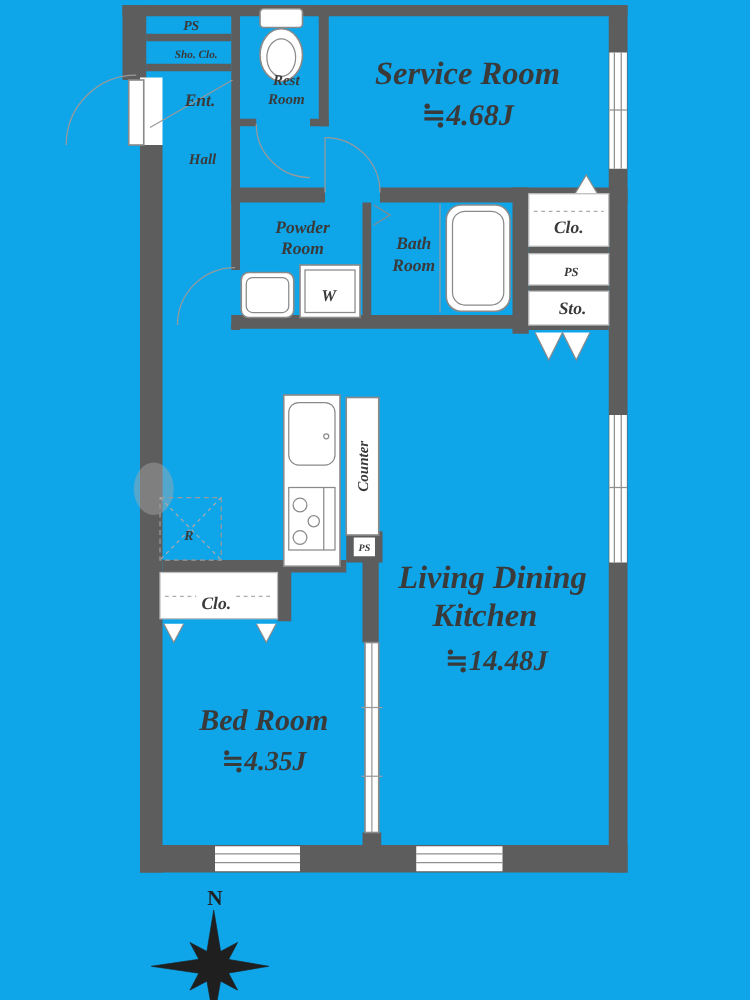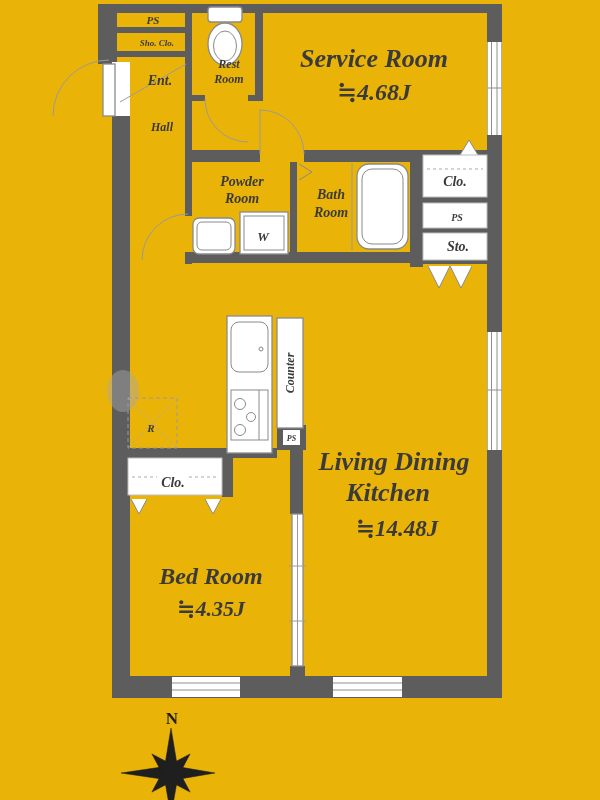--- a/index.html
+++ b/index.html
@@ -1,16 +1,16 @@
 <!DOCTYPE html>
 <html><head>
 <meta charset="utf-8">
 <style>
   html,body{margin:0;padding:0;background:#ffffff;}
-  .stage{width:600px;height:800px;position:relative;background:#eab308;overflow:hidden;}
+  .stage{width:600px;height:800px;position:relative;background:#0ea5e9;overflow:hidden;}
   svg{display:block;}
   .wall{fill:#5d5d5d;stroke:none;}
   .fixture{fill:#ffffff;stroke:#8a8a8a;stroke-width:1.3;}
   .thin{fill:none;stroke:#8a8a8a;stroke-width:1;}
   .lightline{fill:none;stroke:#9a9a9a;stroke-width:1;}
   .doorarc{fill:none;stroke:#9a9a9a;stroke-width:1;}
   .dashbox{fill:none;stroke:#9b9b9b;stroke-width:1;stroke-dasharray:4 3;}
   .dashline{fill:none;stroke:#ababab;stroke-width:1;stroke-dasharray:3 3;}
   .boxoutline{fill:#ffffff;stroke:#bdbdbd;stroke-width:1;}
   .win{fill:#ffffff;}

